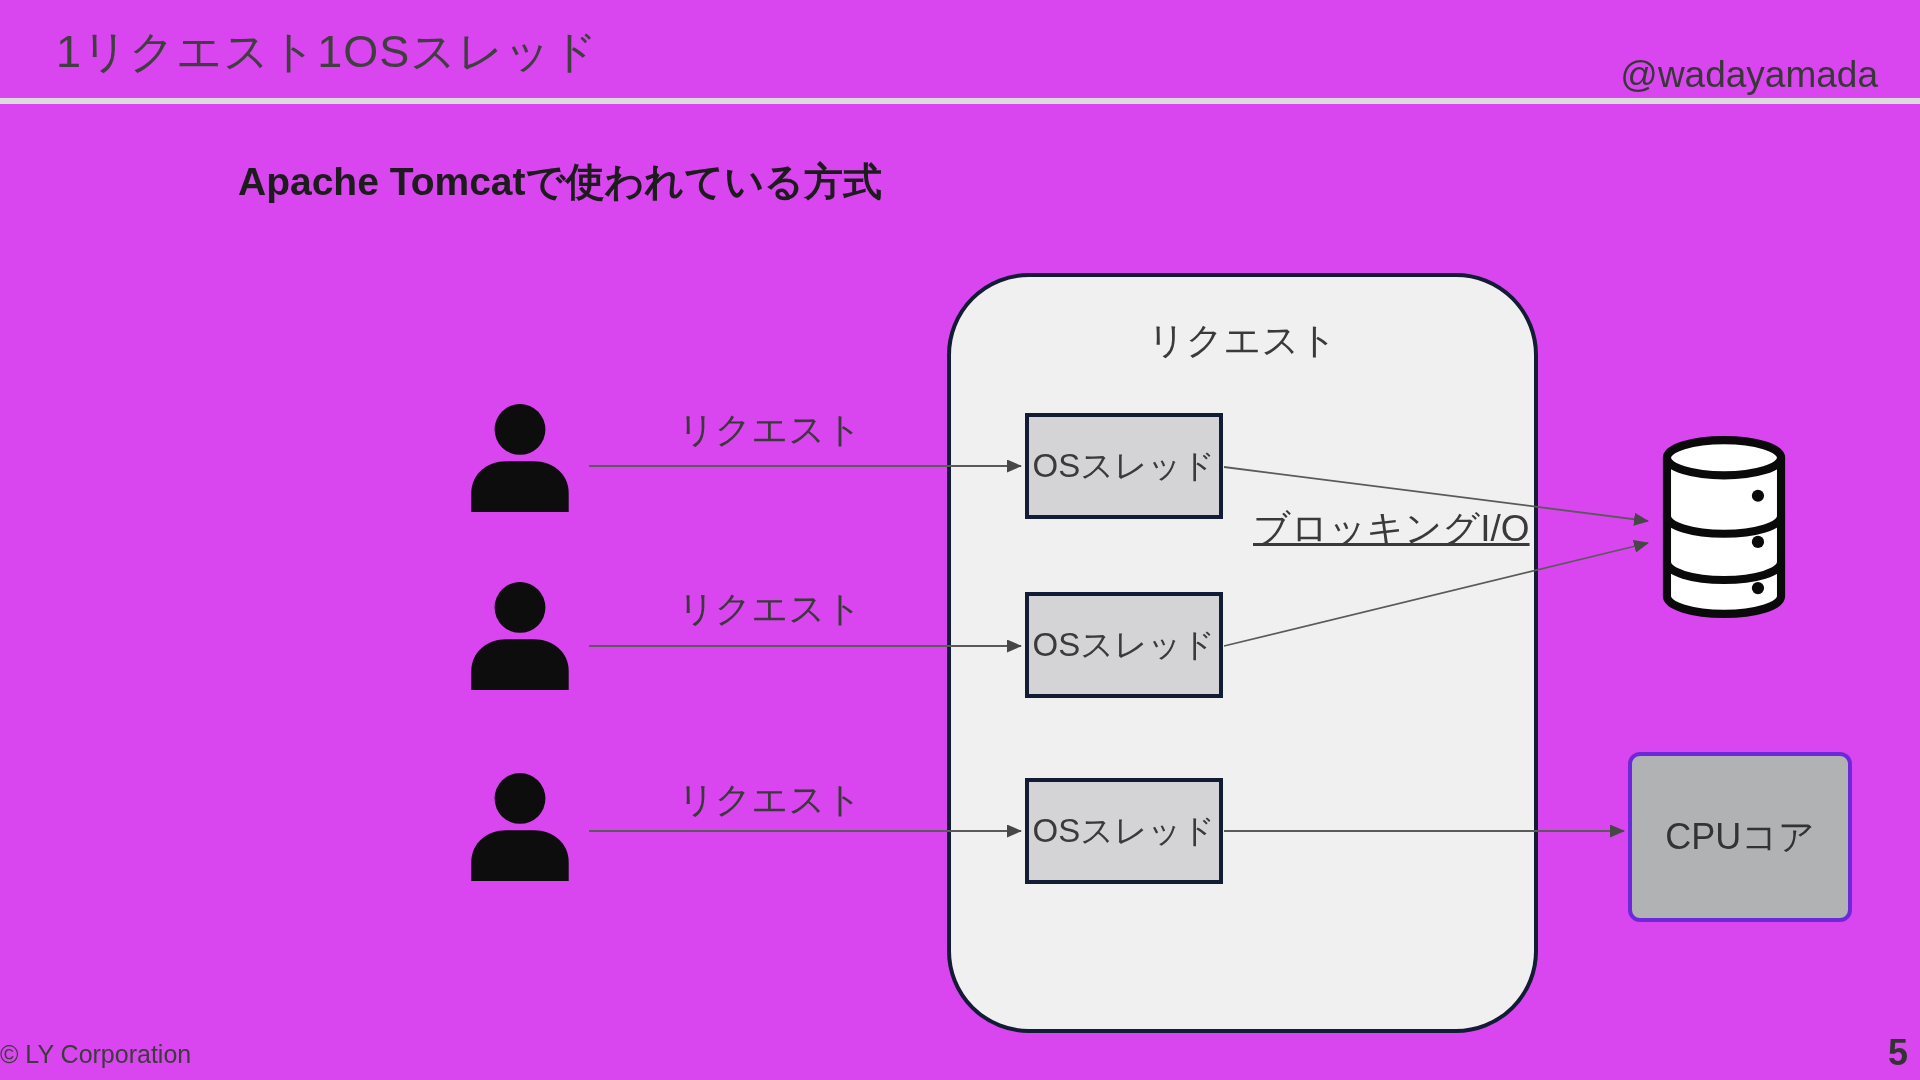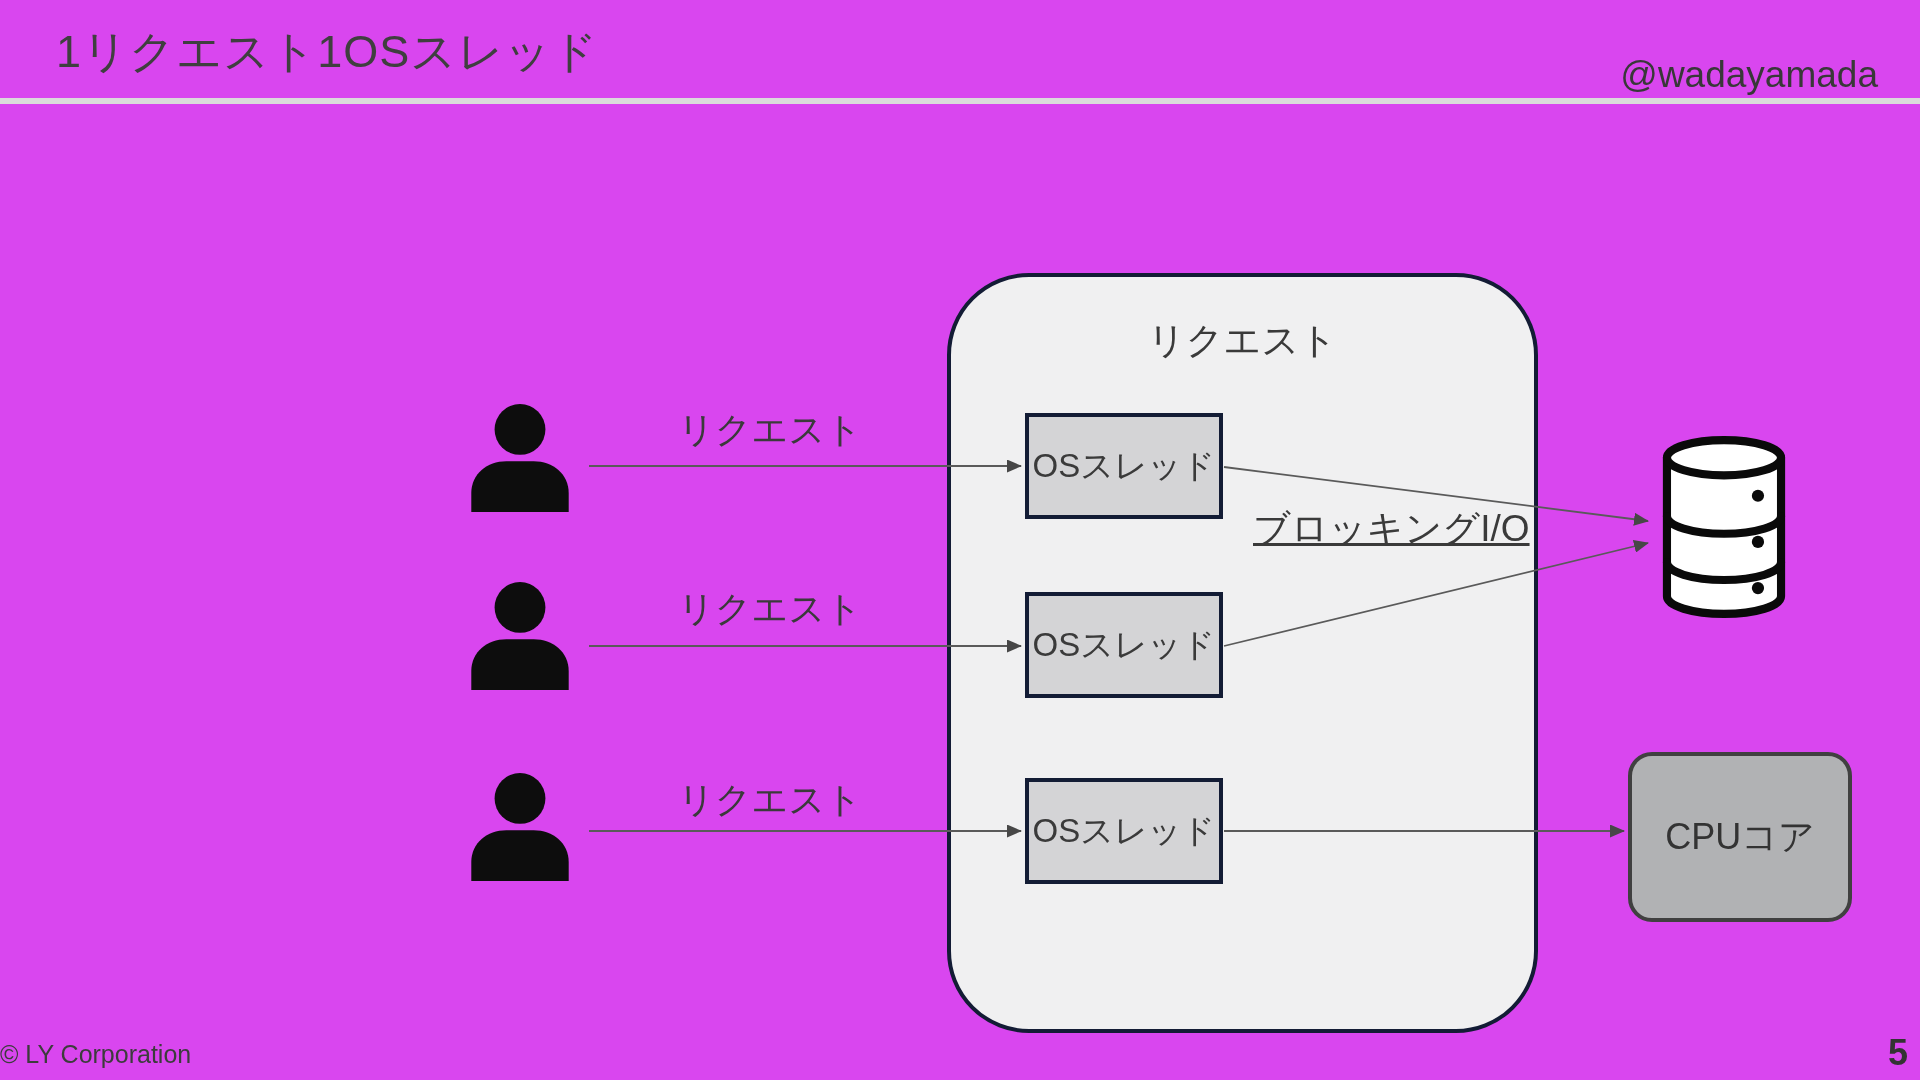--- a/index.html
+++ b/index.html
@@ -164,22 +164,22 @@
     height: 182px;
     z-index: 3;
   }
   .cpu-core-box {
     position: absolute;
     left: 1628px;
     top: 752px;
     width: 224px;
     height: 170px;
     background: #b1b2b4;
-    border: 4px solid #404040;
-    border-radius: 24px;
+    border: 4px solid #6d28d9;
+    border-radius: 12px;
     box-sizing: border-box;
     display: flex;
     align-items: center;
     justify-content: center;
     z-index: 3;
   }
   .cpu-core-box span {
     font-size: 36px;
     color: #333333;
   }
@@ -205,20 +205,21 @@
   }
 </style>
 </head>
 <body>
 
 <div id="slide">
 
   <div class="title">1リクエスト1OSスレッド</div>
   <div class="handle">@wadayamada</div>
   <div class="divider"></div>
+  <div class="subtitle">Apache Tomcatで使われている方式</div>
 
   <div class="server-container"></div>
   <div class="server-label">リクエスト</div>
 
   <svg class="arrow-layer" viewBox="0 0 1920 1080" width="1920" height="1080">
     <defs>
       <marker id="arrowhead" markerUnits="userSpaceOnUse" markerWidth="16" markerHeight="13" refX="14" refY="6.5" orient="auto">
         <path d="M0,0 L15,6.5 L0,13 Z" fill="#474747"></path>
       </marker>
     </defs>

